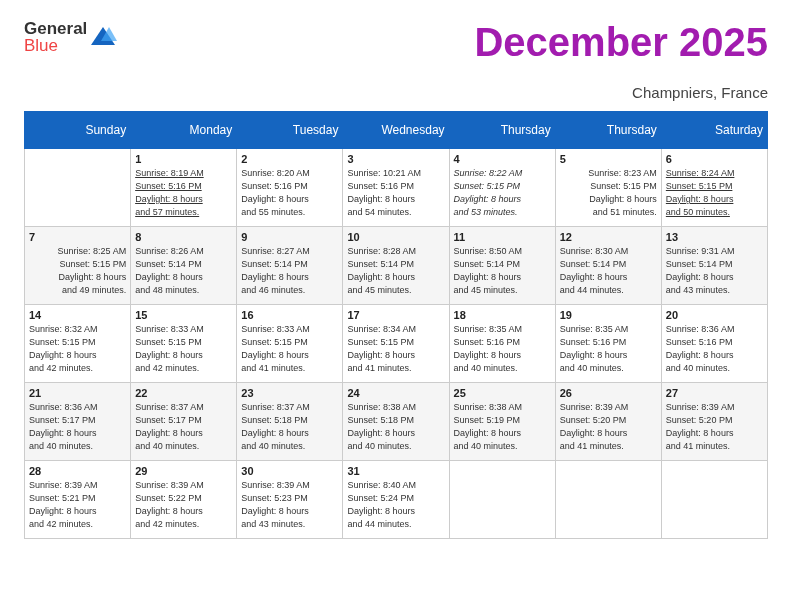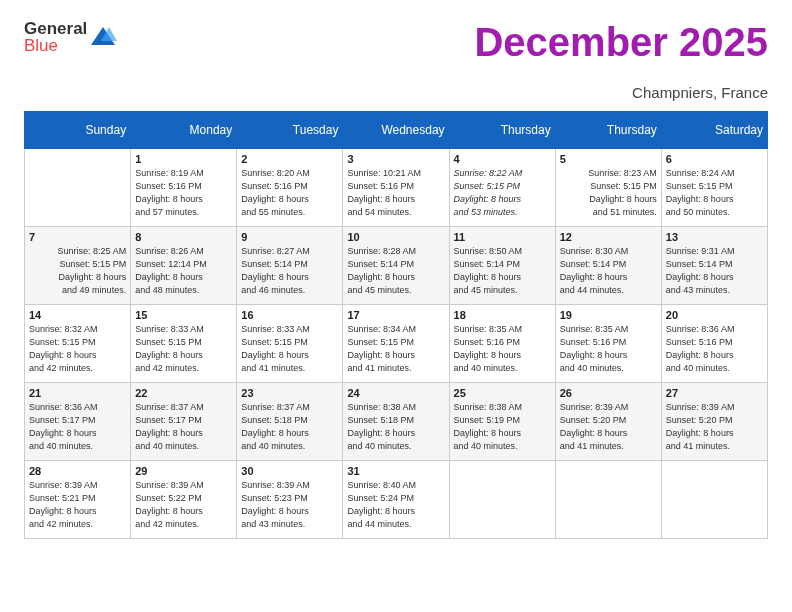--- a/index.html
+++ b/index.html
@@ -115,21 +115,21 @@
           <th>Thursday</th>
           <th>Thursday</th>
           <th>Saturday</th>
         </tr>
     </thead>
     <tbody id="calendar-body">
     <tr>
           <td class="empty-cell"></td>
           <td>
             <span class="day-num">1</span>
-            <div class="day-info" style="white-space: pre-line;">Sunrise: 8:19 AM
+            <div class="day-info" style="white-space: pre-line; text-decoration: underline;">Sunrise: 8:19 AM
 Sunset: 5:16 PM
 Daylight: 8 hours
 and 57 minutes.</div>
           </td>
           <td>
             <span class="day-num">2</span>
             <div class="day-info" style="white-space: pre-line;">Sunrise: 8:20 AM
 Sunset: 5:16 PM
 Daylight: 8 hours
 and 55 minutes.</div>
@@ -150,38 +150,38 @@
           </td>
           <td>
             <span class="day-num">5</span>
             <div class="day-info" style="white-space: pre-line; text-align: right;">Sunrise: 8:23 AM
 Sunset: 5:15 PM
 Daylight: 8 hours
 and 51 minutes.</div>
           </td>
           <td>
             <span class="day-num">6</span>
-            <div class="day-info" style="white-space: pre-line;">Sunrise: 8:24 AM
+            <div class="day-info" style="white-space: pre-line; text-decoration: underline;">Sunrise: 8:24 AM
 Sunset: 5:15 PM
 Daylight: 8 hours
 and 50 minutes.</div>
           </td>
         </tr>
         <tr>
           <td>
             <span class="day-num">7</span>
             <div class="day-info" style="white-space: pre-line; text-align: right;">Sunrise: 8:25 AM
 Sunset: 5:15 PM
 Daylight: 8 hours
 and 49 minutes.</div>
           </td>
           <td>
             <span class="day-num">8</span>
             <div class="day-info" style="white-space: pre-line;">Sunrise: 8:26 AM
-Sunset: 12:14 PM
+Sunset: 5:14 PM
 Daylight: 8 hours
 and 48 minutes.</div>
           </td>
           <td>
             <span class="day-num">9</span>
             <div class="day-info" style="white-space: pre-line;">Sunrise: 8:27 AM
 Sunset: 5:14 PM
 Daylight: 8 hours
 and 46 minutes.</div>
           </td>

